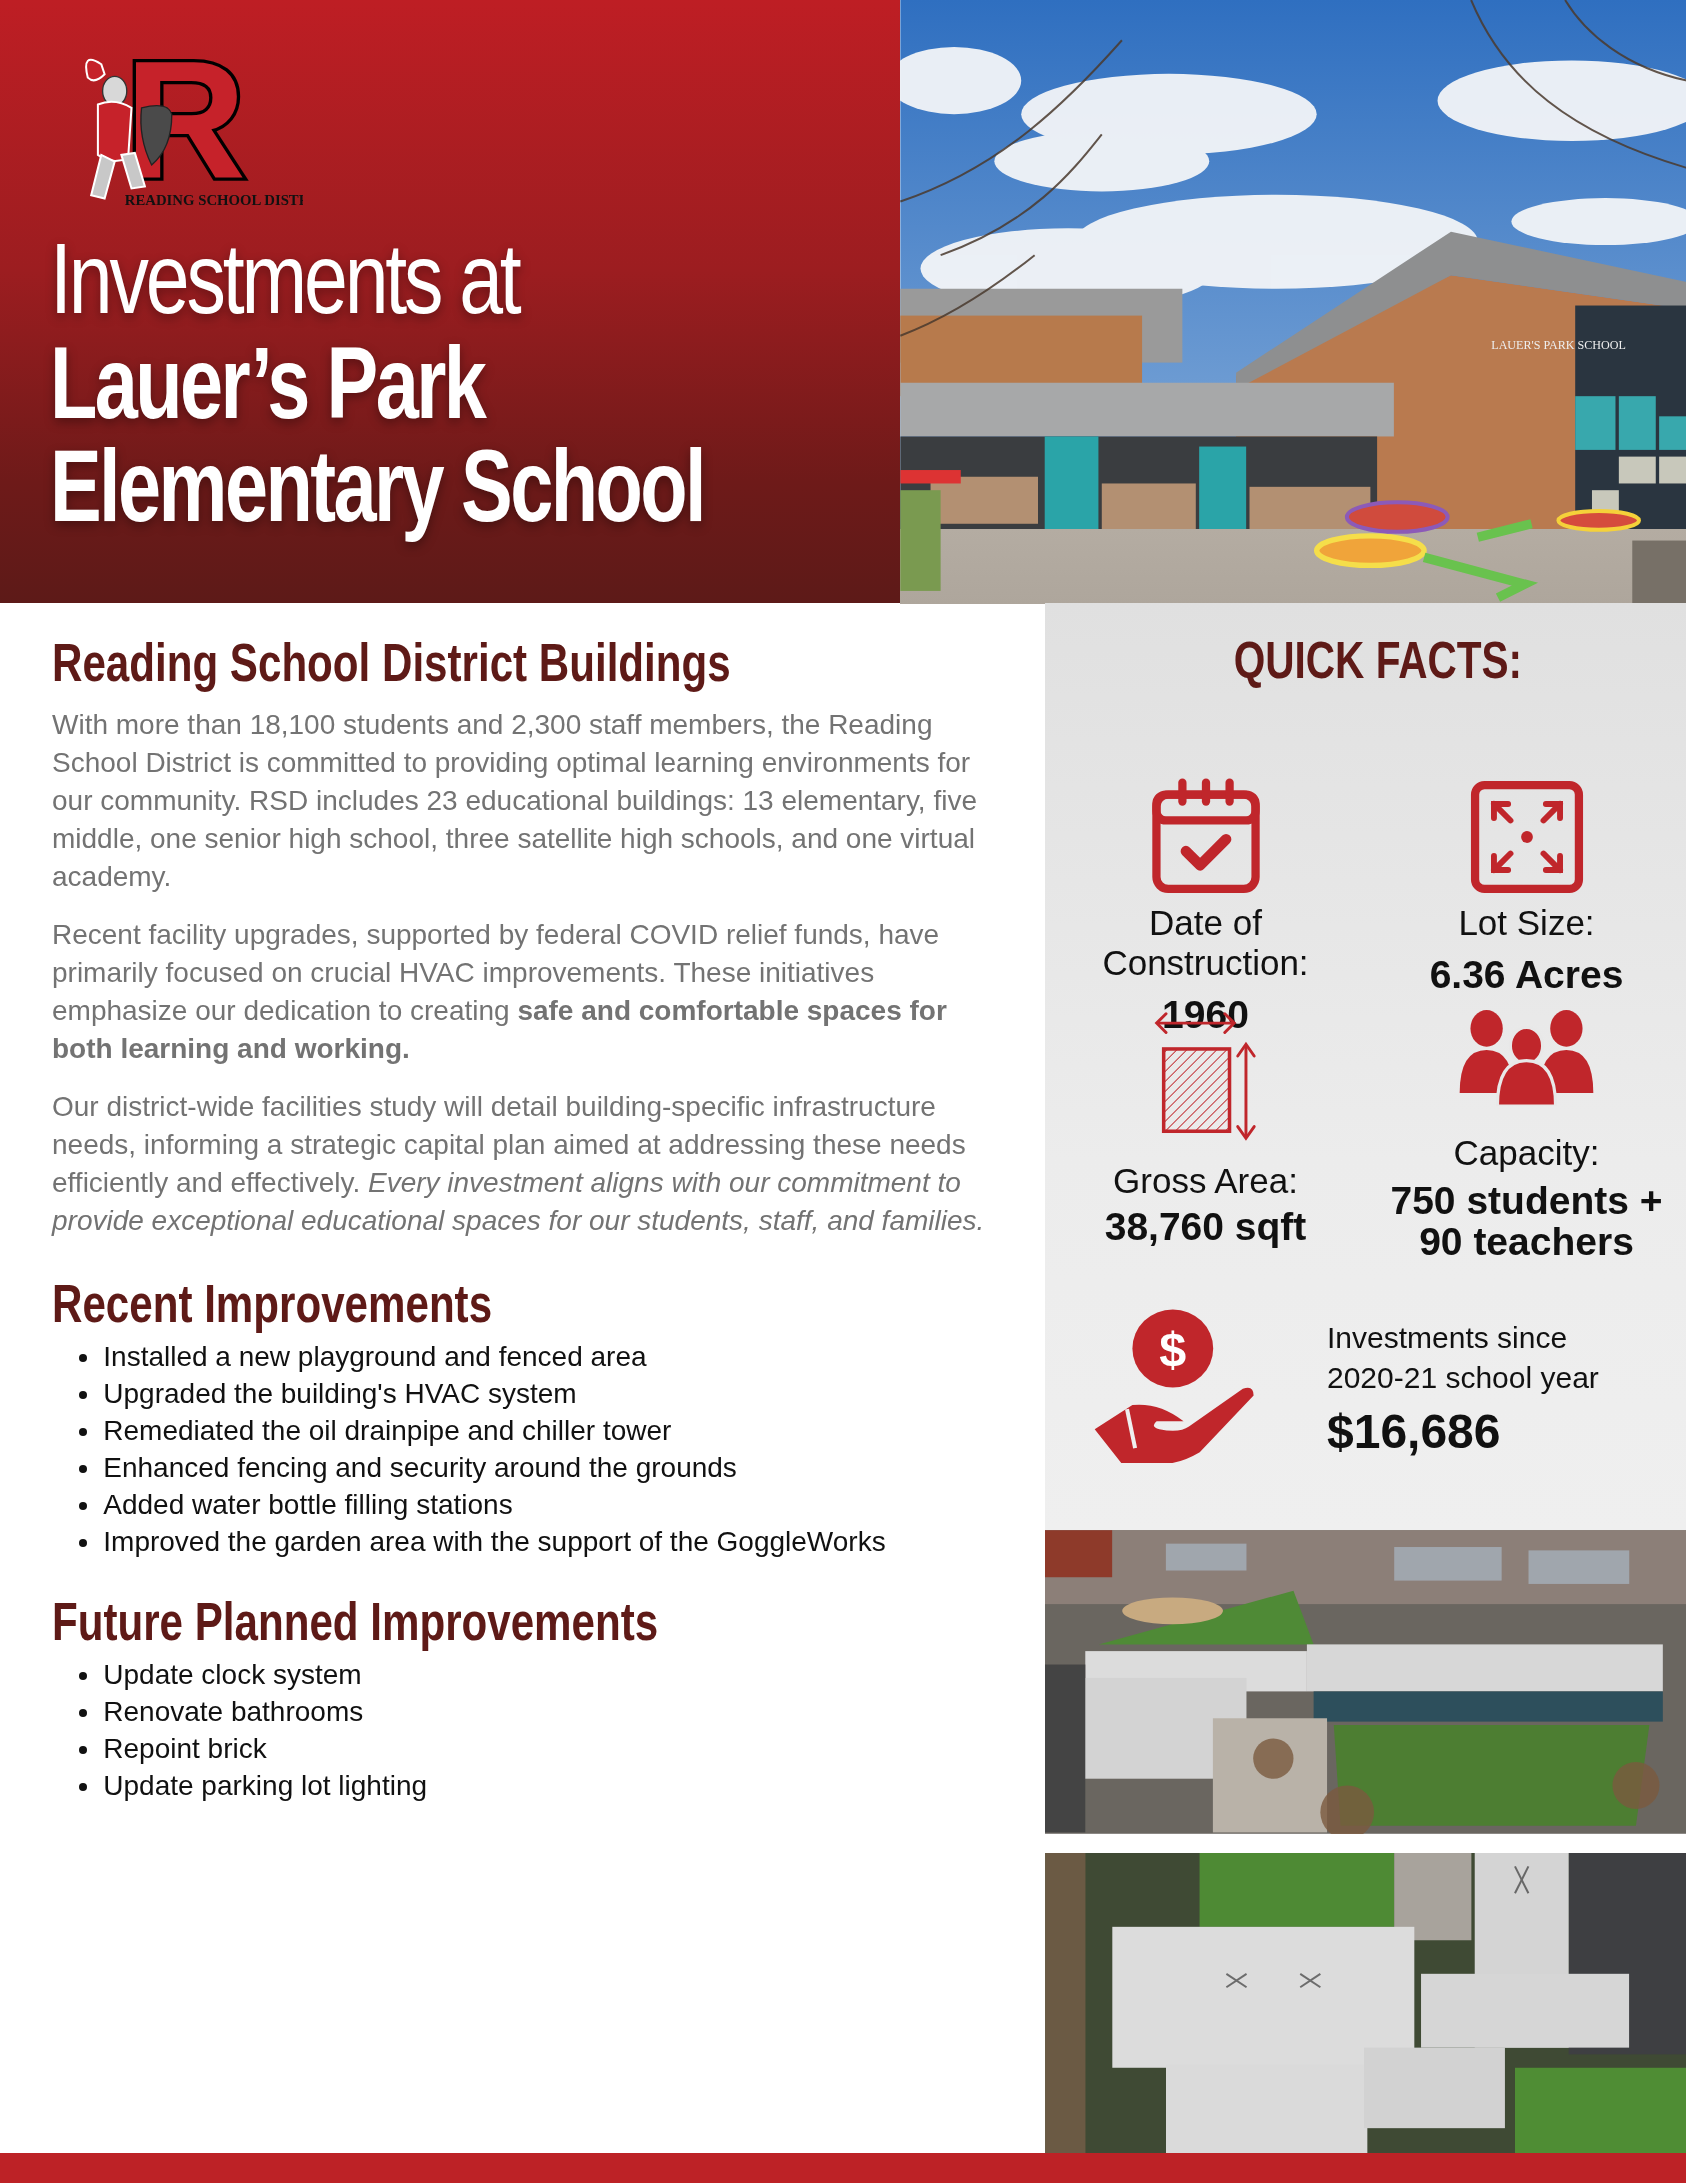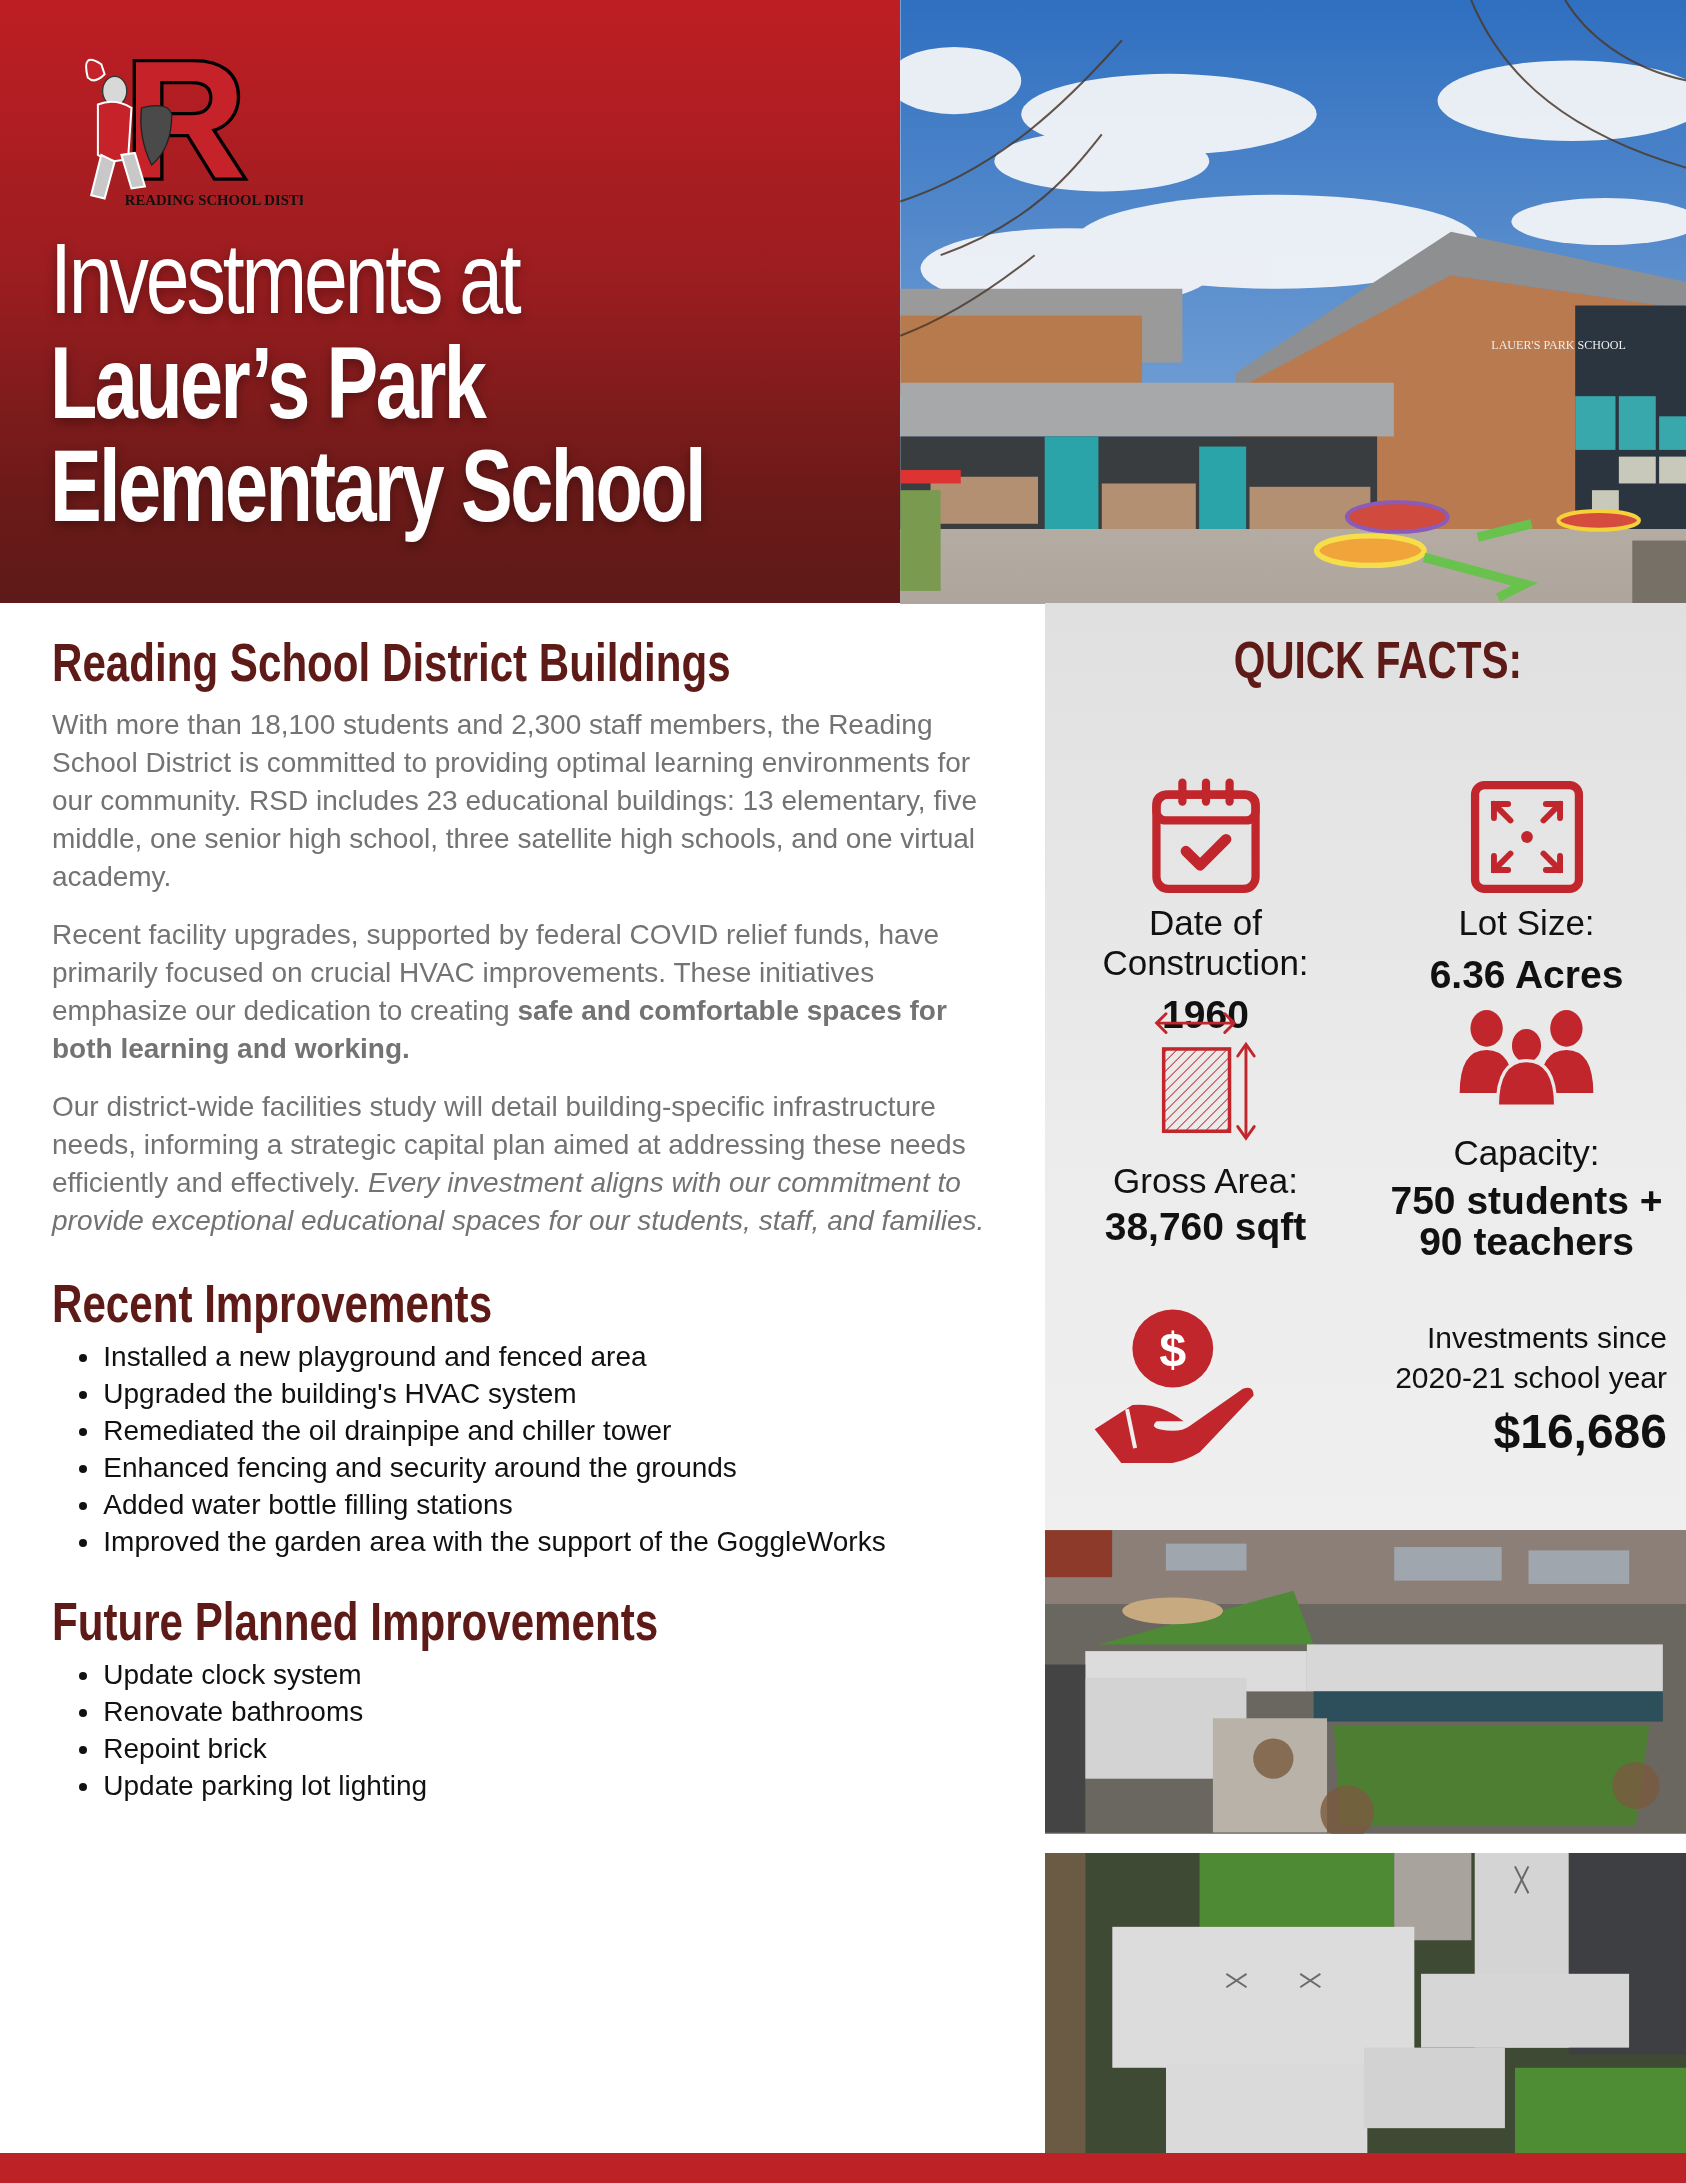--- a/index.html
+++ b/index.html
@@ -243,21 +243,21 @@
   </div>
 
   <div style="position:absolute; left:47px; top:705px; width:202px; height:155px;">
     <svg width="202" height="155" viewBox="0 0 150 115">
       <ellipse cx="60" cy="30" rx="30" ry="29" fill="#c0262b"></ellipse>
       <text x="60" y="43" text-anchor="middle" font-family="Liberation Sans, sans-serif" font-weight="700" font-size="36" fill="#fff">$</text>
       <path d="M2,90 l28,-18 q20,-2 38,12 l-20,0 q-5,4 2,6 q15,3 22,-2 l40,-28 q8,-3 8,5 l-40,42 q-20,12 -40,8 l-12,8z" fill="#c0262b"></path>
       <line x1="26" y1="75" x2="32" y2="104" stroke="#efefef" stroke-width="3"></line>
     </svg>
   </div>
-  <div style="position:absolute; left:300px; top:715px; width:322px; text-align:right;">
+  <div style="position:absolute; left:282px; top:715px; width:322px; text-align:left;">
     <div style="font-size:30px; line-height:40px;">Investments since</div>
     <div style="font-size:30px; line-height:40px;">2020-21 school year</div>
     <div style="font-size:48px; font-weight:700; line-height:60px; margin-top:4px;">$16,686</div>
   </div>
 </div>
 
 <div id="gallery1">
   <svg width="642" height="304" viewBox="0 0 956 452">
     <rect width="956" height="452" fill="#6a6660"></rect>
     <rect width="956" height="110" fill="#8c7f78"></rect>

